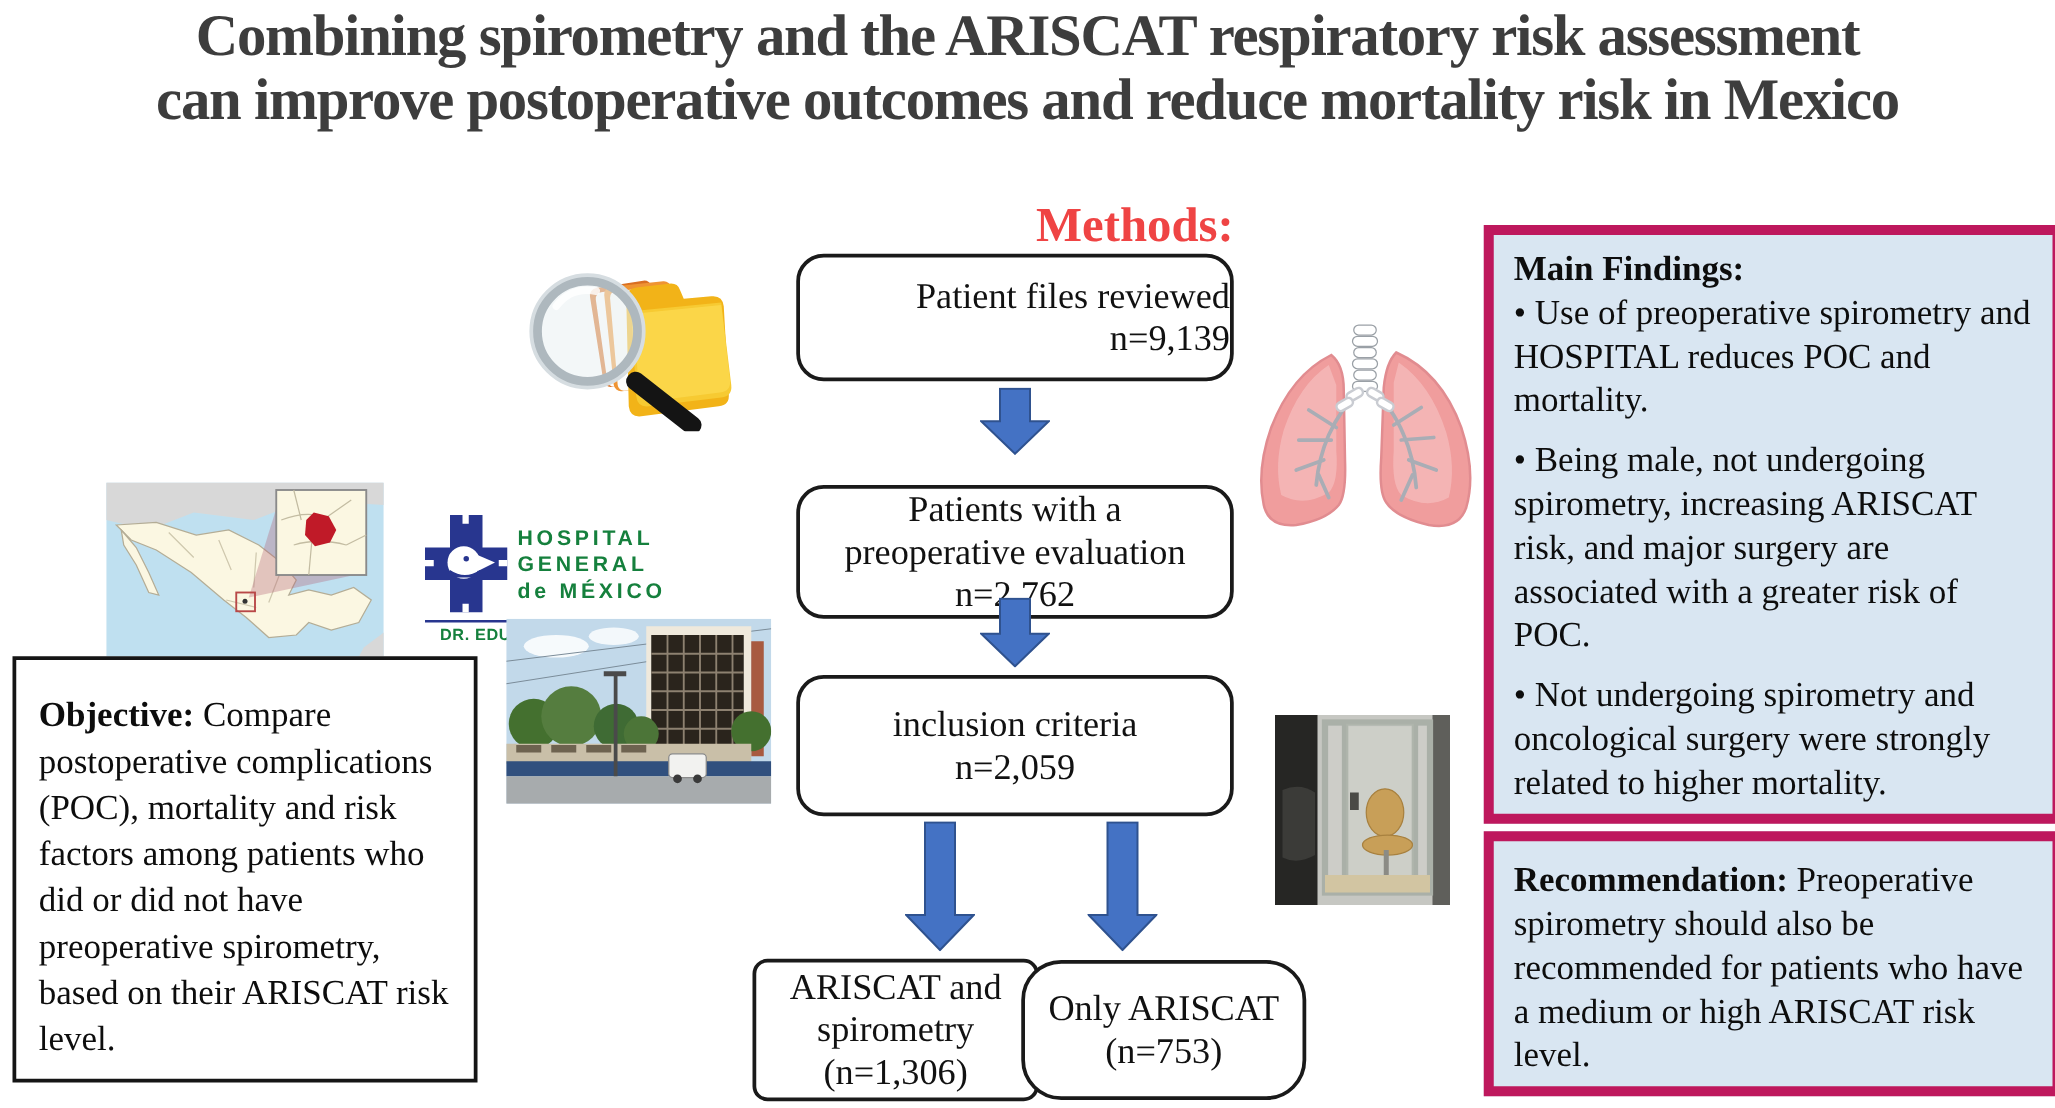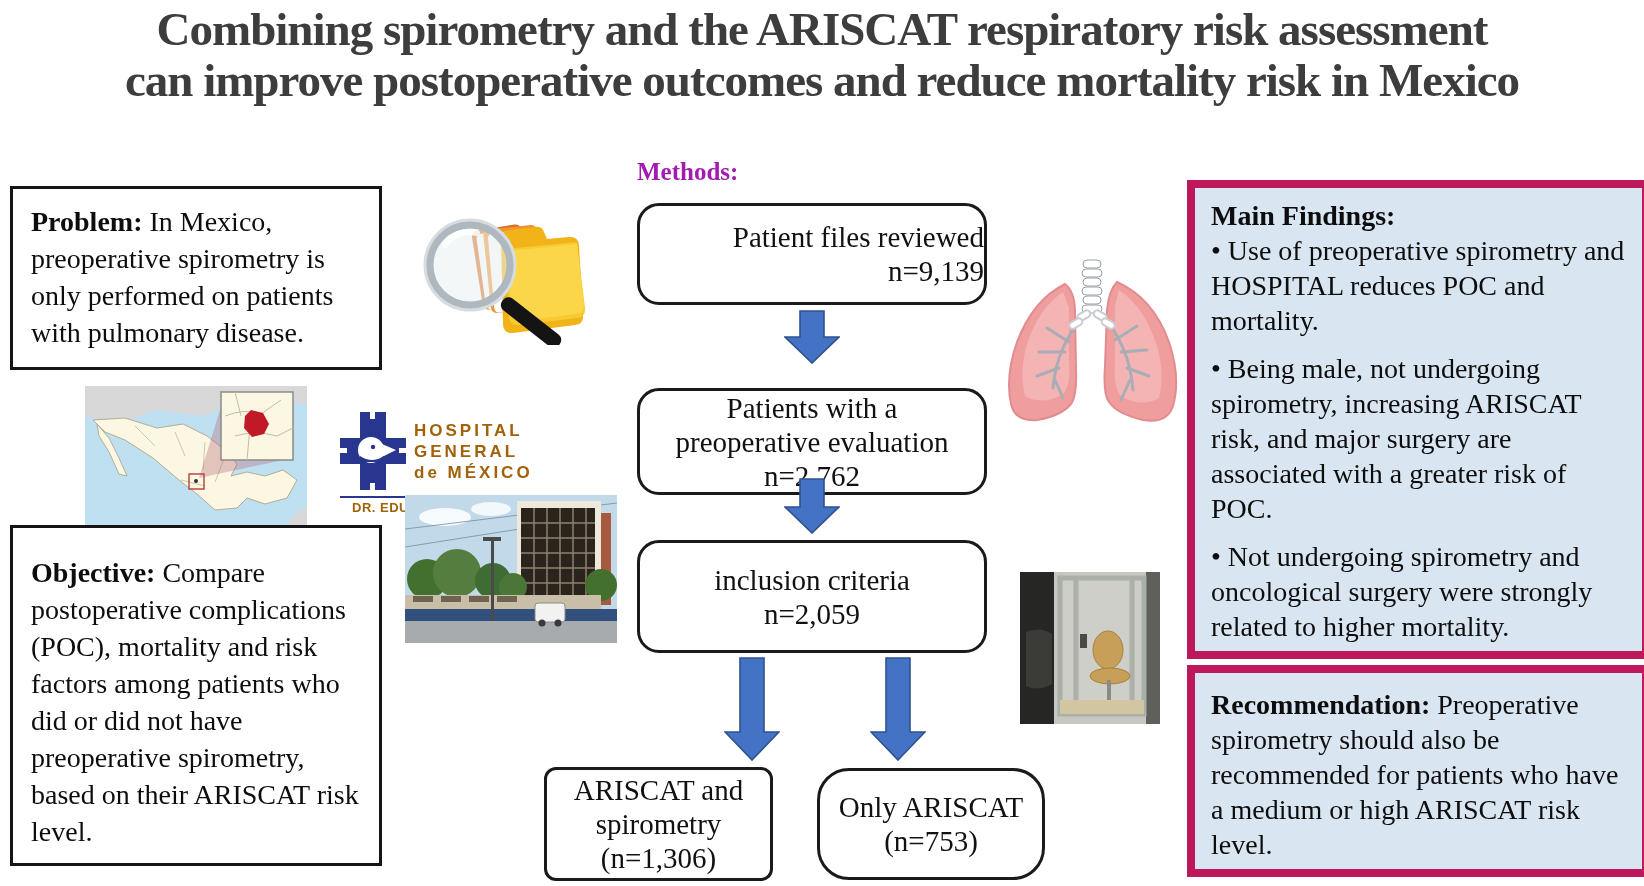--- a/index.html
+++ b/index.html
@@ -22,49 +22,44 @@
     font-size:28px; line-height:35px; color:#0d0d0d;
   }
   .panel .inner { padding:10px 14px 0 16px; }
   .panel p { margin:0 0 13px 0; }
   .flowbox {
     position:absolute; background:#fff; border:3px solid #1a1a1a;
     border-radius:22px; text-align:center; font-size:29px; line-height:34px;
     display:flex; flex-direction:column; justify-content:center;
   }
   .methods-heading {
-    position:absolute; left:637px; top:158px; width:350px; text-align:left;
-    font-weight:bold; font-size:25px; color:#a21caf;
+    position:absolute; left:637px; top:158px; width:350px; text-align:right;
+    font-weight:bold; font-size:39px; color:#ef4444;
   }
   .blockarrow { position:absolute; }
   b { font-weight:bold; }
   .logo-text {
     position:absolute; font-family:"Liberation Sans", sans-serif;
-    color:#a16207; font-weight:bold;
+    color:#15803d; font-weight:bold;
   }
   .logo-main { font-size:17px; line-height:21px; letter-spacing:3px; }
   .logo-sub { font-size:13px; letter-spacing:0.5px; }
   .logo-rule { position:absolute; height:2px; background:#28368f; }
   .imgwrap { position:absolute; }
 </style>
 </head>
 <body>
 
 <div class="canvas">
 
   <div class="title">
     <div>Combining spirometry and the ARISCAT respiratory risk assessment</div>
     <div>can improve postoperative outcomes and reduce mortality risk in Mexico</div>
   </div>
 
-  <div class="sqbox" style="left:10px; top:186px; width:366px; height:178px;">
-    <div class="inner">
-      <b>Problem:</b><span> In Mexico, preoperative spirometry is only performed on patients with pulmonary disease.</span>
-    </div>
-  </div>
 
   <span class="imgwrap" style="left:415px; top:197px;">
     <svg width="175" height="148" viewBox="0 0 175 148">
       <g>
         <rect x="62" y="30" width="50" height="80" rx="6" fill="#d96f22" transform="rotate(-9 87 70)"></rect>
         <rect x="66" y="34" width="46" height="76" rx="5" fill="#fff" transform="rotate(-8 89 72)"></rect>
         <rect x="72" y="30" width="54" height="84" rx="6" fill="#ef9433" transform="rotate(-6 99 72)"></rect>
         <rect x="76" y="34" width="50" height="80" rx="5" fill="#fdfdfb" transform="rotate(-5 101 74)"></rect>
         <path d="M86 42 q0 -8 8 -9 l26 -3 q7 -1 9 5 l3 7 22 -2 q9 -1 10 8 l4 70 q1 9 -8 10 l-62 8 q-9 1 -10 -8 z" fill="#f2b318"></path>
         <path d="M90 52 l72 -7 8 66 q1 9 -8 10 l-58 7 q-9 1 -10 -8 z" fill="#f7ca32"></path>
@@ -188,21 +183,21 @@
     <svg width="56" height="104" viewBox="0 0 56 104">
       <path d="M16 1 h24 v74 h15 L28 103 L1 75 h15 z" fill="#4472c4" stroke="#2f528f" stroke-width="1.6"></path>
     </svg>
   </span>
   <span class="blockarrow" style="left:870px; top:657px;">
     <svg width="56" height="104" viewBox="0 0 56 104">
       <path d="M16 1 h24 v74 h15 L28 103 L1 75 h15 z" fill="#4472c4" stroke="#2f528f" stroke-width="1.6"></path>
     </svg>
   </span>
 
-  <div class="flowbox" style="left:544px; top:767px; width:223px; height:108px; border-radius:12px;">
+  <div class="flowbox" style="left:602px; top:767px; width:223px; height:108px; border-radius:12px;">
     <div>ARISCAT and</div>
     <div>spirometry</div>
     <div>(n=1,306)</div>
   </div>
   <div class="flowbox" style="left:817px; top:768px; width:222px; height:106px; border-radius:32px;">
     <div>Only ARISCAT</div>
     <div>(n=753)</div>
   </div>
 
   <span class="imgwrap" style="left:1003px; top:256px;">

